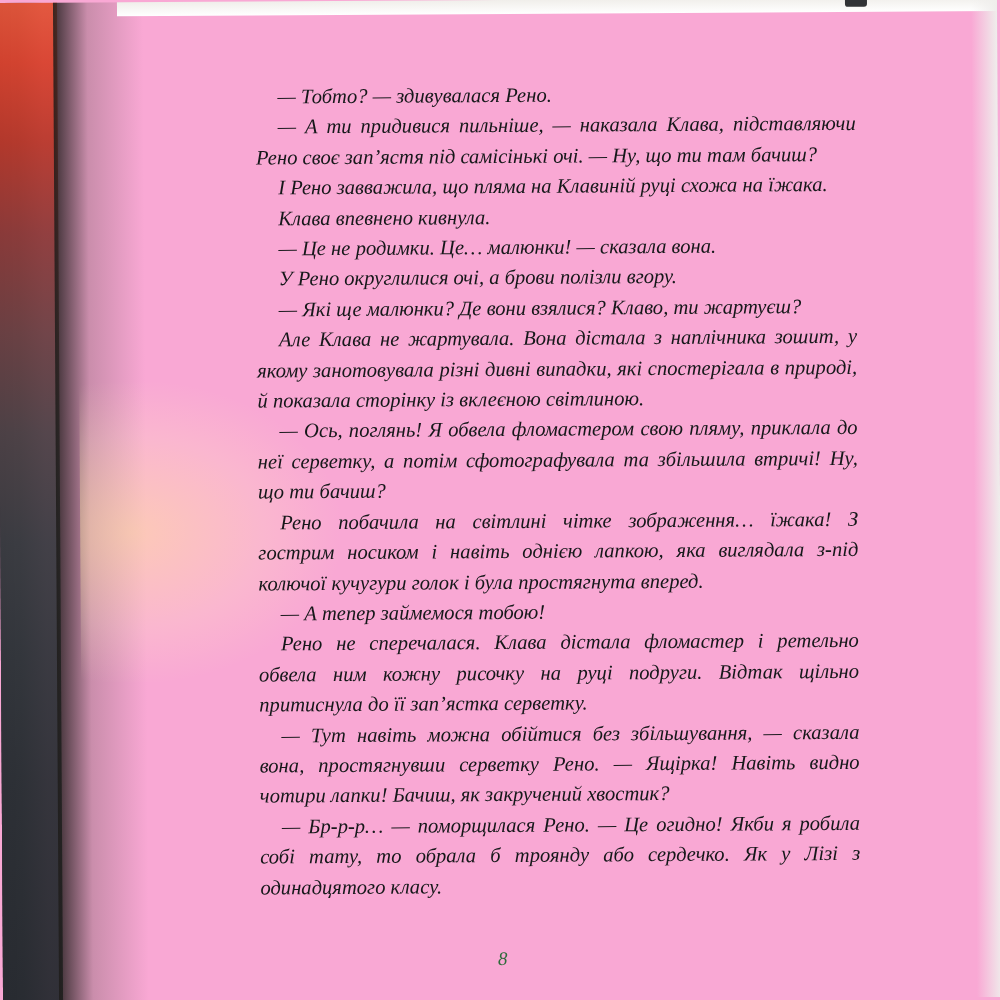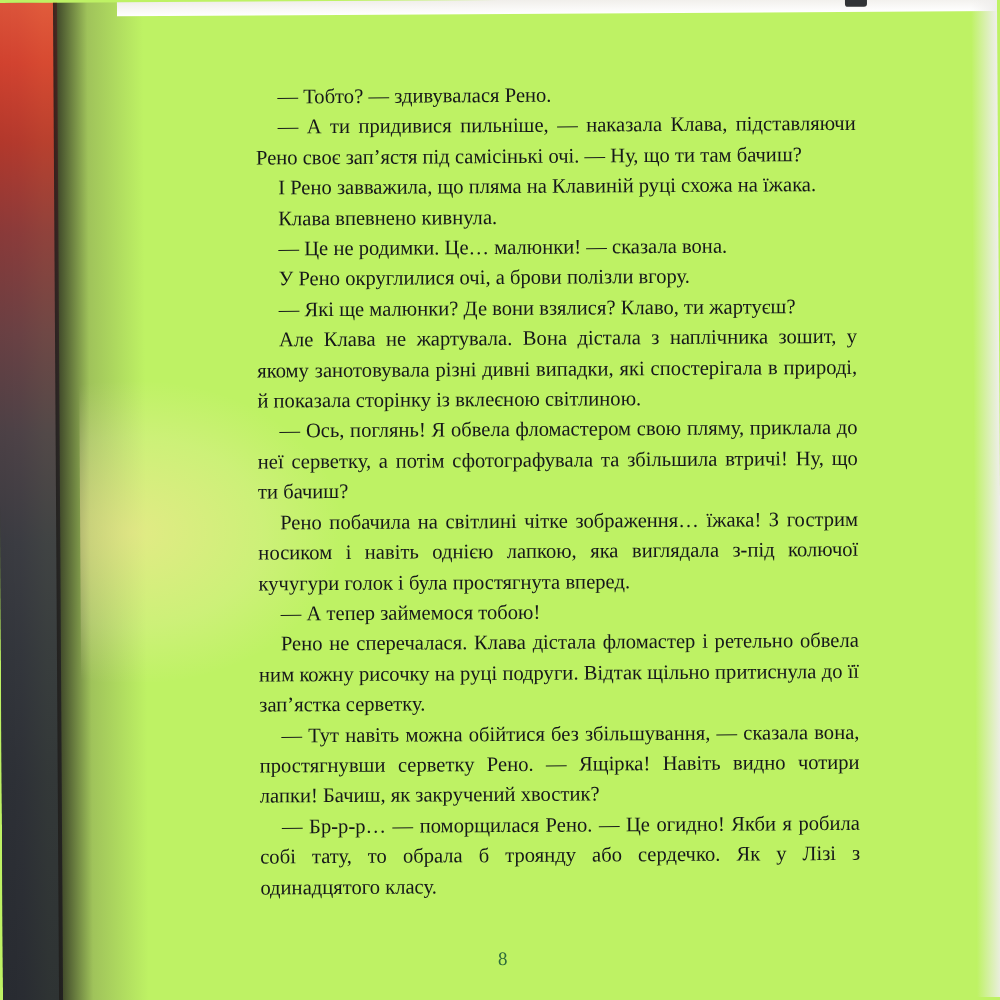--- a/index.html
+++ b/index.html
@@ -12,22 +12,23 @@
     background: #ffffff;
     font-family: "Liberation Serif", serif;
     overflow: hidden;
     position: relative;
   }
 
   
   #scan {
     position: absolute;
     inset: 0;
-    background: #bef264;
+    background: #f9a8d4;
     overflow: hidden;
+    font-style: italic;
   }
 
   
   .spine {
     position: absolute;
     top: 0;
     left: 0;
     width: 120px;
     height: 1000px;
     background:

